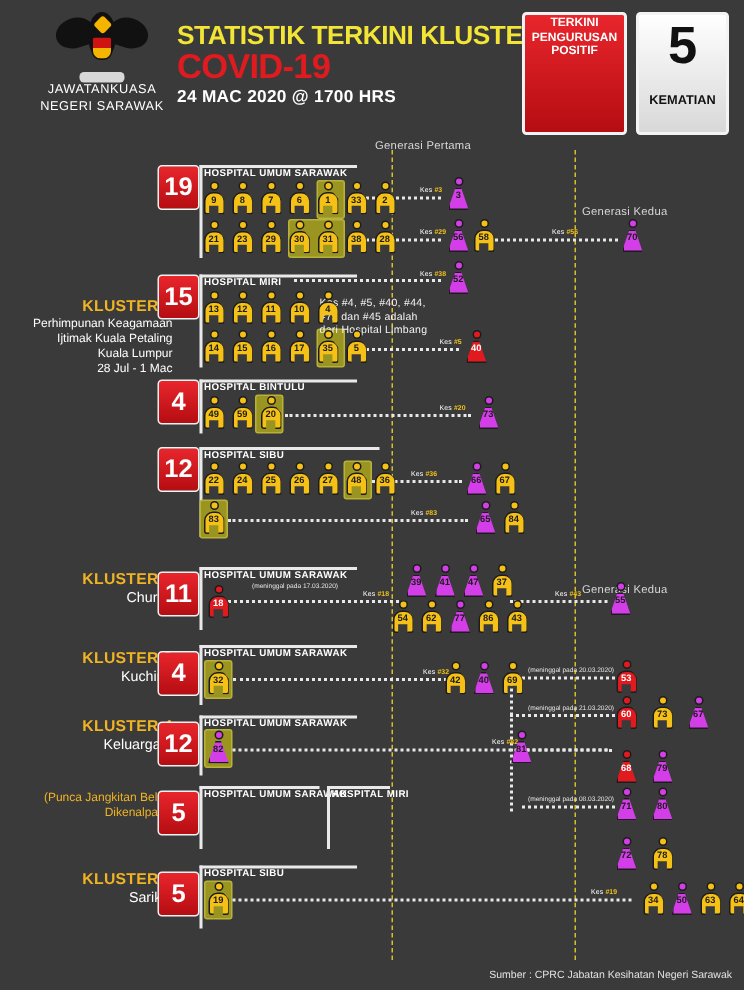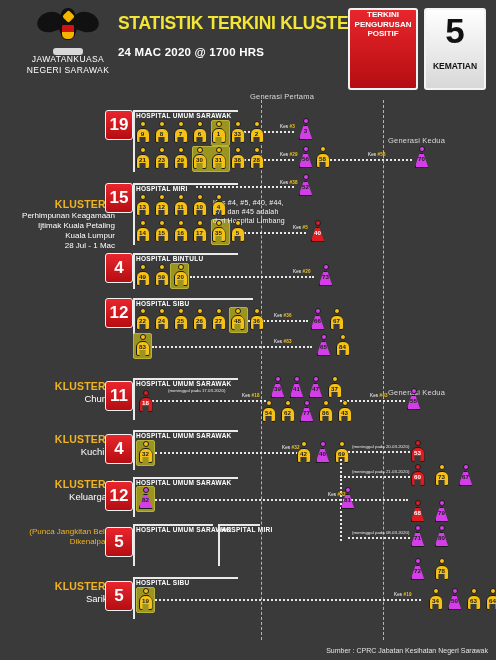--- a/index.html
+++ b/index.html
@@ -27,21 +27,21 @@
     background: #f5b400; border-radius: 2px; transform: rotate(45deg); }
   .crest-mark .shield { position: absolute; left: 24px; top: 18px; width: 14px; height: 16px;
     background: linear-gradient(#cf1212 50%, #f5b400 50%); border-radius: 2px 2px 6px 6px; border: 1px solid #111; }
   .crest-mark .ribbon { position: absolute; left: 16px; bottom: -3px; width: 30px; height: 7px;
     background: #d8d8d8; border-radius: 3px; }
   .crest-txt { font-size: 8.5px; font-weight: normal; letter-spacing: .4px; line-height: 11px; color: #fff; }
 
   .titles { position: absolute; left: 118px; top: 14px; }
   .t1 { color: #f2e535; font-size: 17.5px; font-weight: bold; letter-spacing: -.3px; line-height: 19px; }
   .t2 { color: #e01b20; font-size: 23px; font-weight: bold; letter-spacing: -.5px; line-height: 23px; }
-  .t3 { color: #ffffff; font-size: 11.5px; font-weight: bold; letter-spacing: .2px; margin-top: 13px; }
+  .t3 { color: #ffffff; font-size: 11.5px; font-weight: bold; letter-spacing: .2px; margin-top: 3px; }
 
   .statbox { position: absolute; top: 8px; border-radius: 3px; text-align: center; }
   .statbox.red { left: 348px; width: 70px; height: 82px; background: linear-gradient(#e8262c,#b50d12);
      border: 2px solid #f3f3f3; }
   .statbox.white { left: 424px; width: 62px; height: 82px; background: linear-gradient(#ffffff,#d8d8d8);
      border: 2px solid #f3f3f3; }
   .statnum { font-size: 35px; font-weight: bold; line-height: 38px; padding-top: 2px; }
   .statbox.red .statnum { color: #fff; }
   .statbox.white .statnum { color: #111; }
   .statlbl { font-size: 8px; font-weight: bold; line-height: 9.5px; }
@@ -99,20 +99,21 @@
           <div class="beak"></div>
         <div class="shield"></div>
           <div class="ribbon"></div>
       </div>
       <div class="crest-txt">JAWATANKUASA</div>
       <div class="crest-txt">NEGERI SARAWAK</div>
     </div>
 
     <div class="titles">
       <div class="t1">STATISTIK TERKINI KLUSTER</div>
+      <div class="t2">COVID-19</div>
       <div class="t3">24 MAC 2020 @ 1700 HRS</div>
     </div>
 
     <div class="statbox red">
       <div class="statlbl">TERKINI</div>
       <div class="statlbl">PENGURUSAN</div>
       <div class="statlbl">POSITIF</div>
     </div>
     <div class="statbox white">
       <div class="statnum">5</div>

